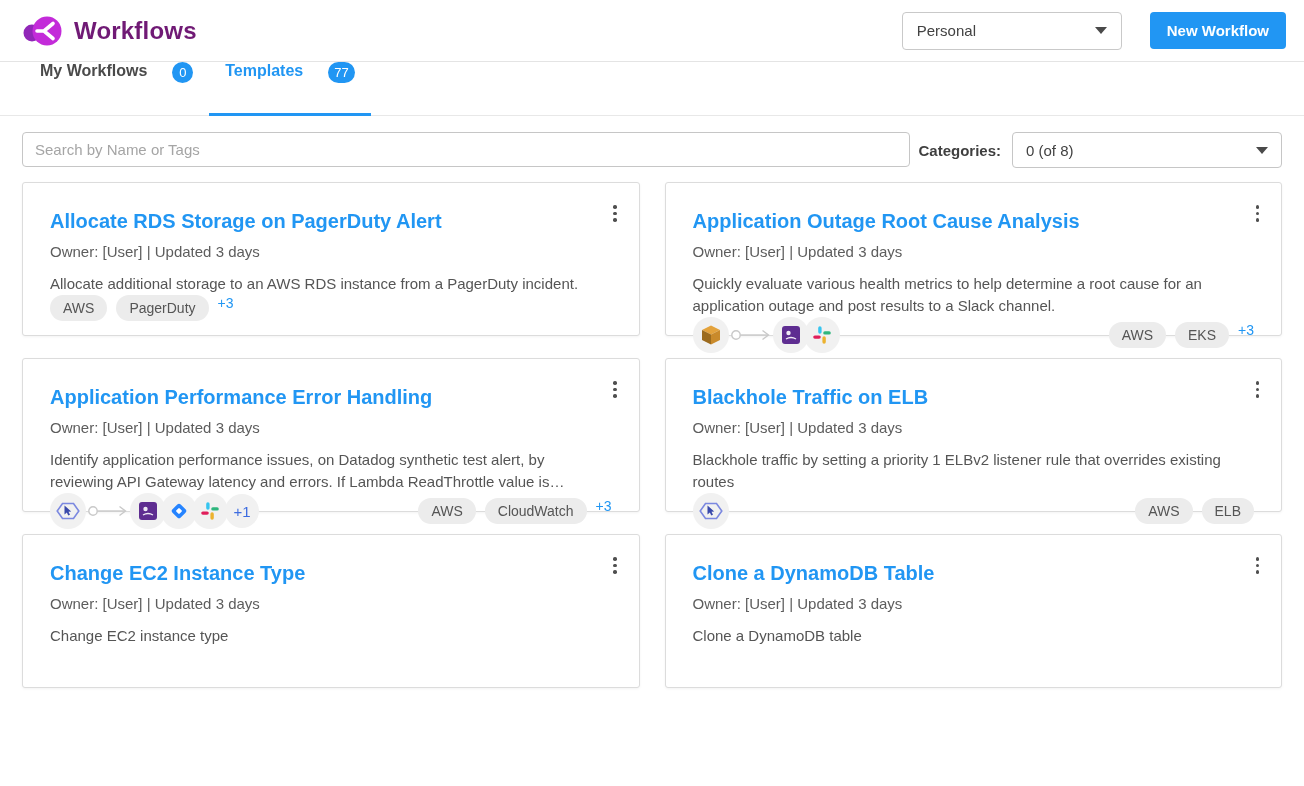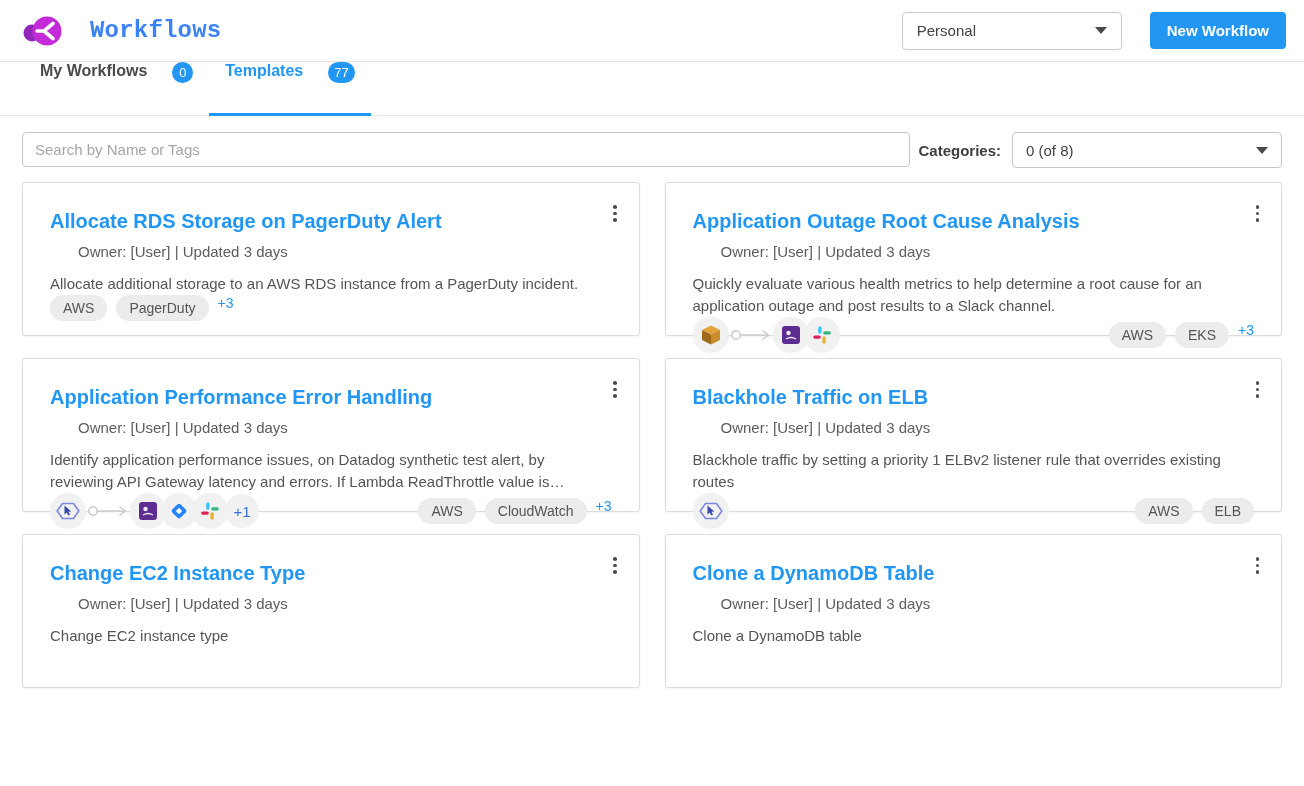--- a/index.html
+++ b/index.html
@@ -6,21 +6,21 @@
   html,body { margin:0; padding:0; }
   body {
     width:1304px; height:786px; overflow:hidden;
     background:#ffffff; color:#424242;
     font-family:"Liberation Sans", sans-serif;
   }
 
   
   .header { height:62px; display:flex; align-items:center; padding:0 18px 0 22px; border-bottom:1px solid #e4e4e4; }
   .logo { display:flex; align-items:center; }
-  .page-title { font-size:24px; font-weight:700; color:#3b82f6; margin-left:26px; letter-spacing:.2px;font-family:Liberation Mono, monospace; }
+  .page-title { font-size:24px; font-weight:700; color:#701a75; margin-left:10px; letter-spacing:.2px; }
   .header-right { margin-left:auto; display:flex; align-items:center; gap:28px; }
   .scope-select { width:220px; height:38px; border:1px solid #c9c9c9; border-radius:4px; background:#fff;
     display:flex; align-items:center; justify-content:space-between; padding:0 14px; font-size:15px; color:#424242; cursor:pointer; }
   .caret { width:0; height:0; border-left:6px solid transparent; border-right:6px solid transparent; border-top:7px solid #4a4a4a; }
   .btn-primary { background:#2196f3; color:#fff; border:none; border-radius:4px; height:37px; padding:0 17px;
     font-size:15px; font-weight:700; font-family:inherit; cursor:pointer; }
 
   
   .tabs { height:54px; display:flex; align-items:stretch; padding-left:24px; border-bottom:1px solid #e8e8e8; }
   .tab { display:flex; gap:25px; padding:0 16px; font-size:16px; font-weight:700; color:#4a4a4a; position:relative; cursor:pointer; }
@@ -39,21 +39,21 @@
   .cat-select { width:270px; height:36px; border:1px solid #c6c6c6; border-radius:4px; display:flex; align-items:center;
     justify-content:space-between; padding:16px 13px; font-size:15px; color:#424242; background:#fff; cursor:pointer; }
 
   
   .grid { margin:14px 22px 0; display:grid; grid-template-columns:repeat(2,1fr); gap:22px 25px; }
   .card { position:relative; height:154px; background:#fff; border:1px solid #dcdcdc; border-radius:3px;
     box-shadow:0 1px 3px rgba(0,0,0,.05); padding:25px 27px 20px; display:flex; flex-direction:column; }
   .kebab { position:absolute; top:18px; right:14px; padding:4px 8px; display:flex; flex-direction:column; gap:3px; cursor:pointer; }
   .kebab i { width:3.5px; height:3.5px; border-radius:50%; background:#4f4f4f; }
   .card-title { margin:0; font-size:20px; font-weight:700; color:#2196f3; line-height:26px; cursor:pointer; }
-  .card-meta { margin-top:9px; font-size:15px; color:#5d5d5d;margin-left:28px; }
+  .card-meta { margin-top:9px; font-size:15px; color:#5d5d5d; }
   .card-desc { margin:13px 0 0; font-size:15px; color:#555; line-height:22px; }
   .card-footer { margin-top:auto; display:flex; align-items:center; justify-content:space-between; }
   .icon-row { display:flex; align-items:center; }
   .icon-circle { width:36px; height:36px; border-radius:50%; background:#f1f1f1; display:flex; align-items:center; justify-content:center; flex:none; }
   .icon-circle.overlap { margin-left:-5px; }
   .connector { margin:0 1px; flex:none; }
   .pd-text { color:#27bb52; font-weight:700; font-size:15px; letter-spacing:-.5px; }
   .extra-badge { width:34px; height:34px; border-radius:50%; background:#f1f1f1; display:flex; align-items:center;
     justify-content:center; color:#3d6ce0; font-size:15px; margin-left:-3px; }
   .tag-row { display:flex; align-items:flex-start; gap:9px; }

